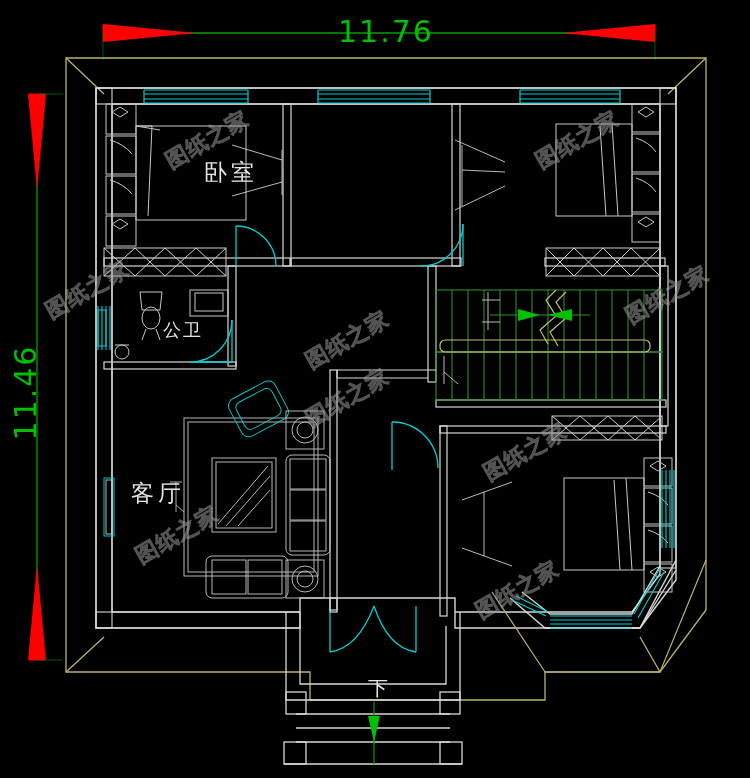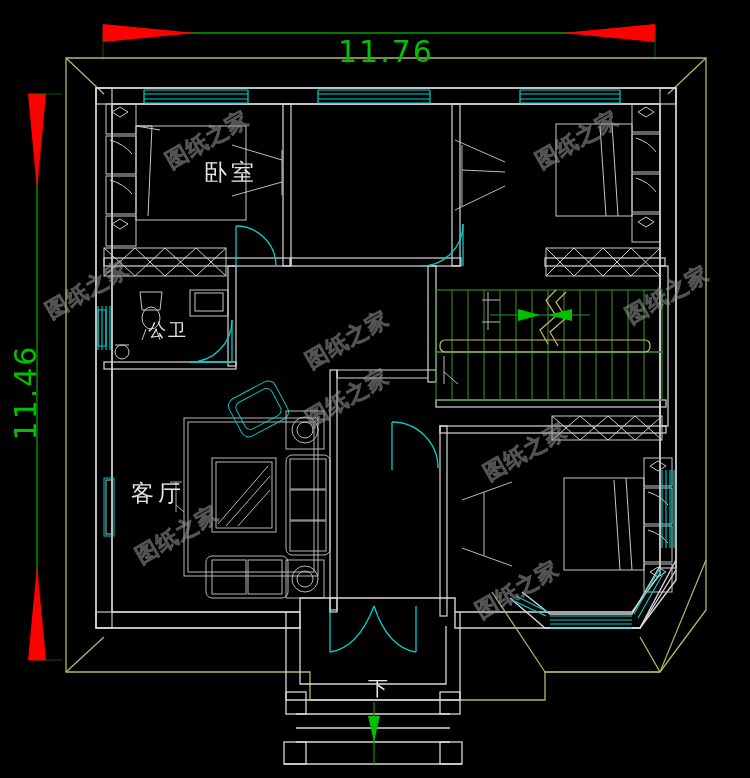--- a/index.html
+++ b/index.html
@@ -29,39 +29,39 @@
     position: absolute;
     color: #00c000;
     font-family: "DejaVu Sans", sans-serif;
     font-size: 30px;
     letter-spacing: 2px;
     white-space: nowrap;
   }
   #dim-top-label {
     left: 338px;
     top: 14px;
-    margin-top: 20px;
   }
   #dim-left-label {
     left: -22px;
     top: 375px;
     transform: rotate(-90deg);
     transform-origin: center center;
   }
   .room-label {
     position: absolute;
     color: #e5e5e5;
     font-family: Liberation Sans, sans-serif;
     font-size: 23px;
     letter-spacing: 4px;
     white-space: nowrap;
   }
   .room-label.small {
     font-size: 18px;
     letter-spacing: 2px;
+    margin-left: 15px;
   }
   #label-bedroom1 { left: 204px; top: 157px; }
   #label-cloakroom { left: 345px; top: 157px; }
   #label-bath { left: 148px; top: 318px; }
   #label-living { left: 131px; top: 478px; }
   #label-down { left: 368px; top: 675px; font-size: 20px; }
   .watermark {
     position: absolute;
     color: #8a8a8a;
     opacity: 0.55;

